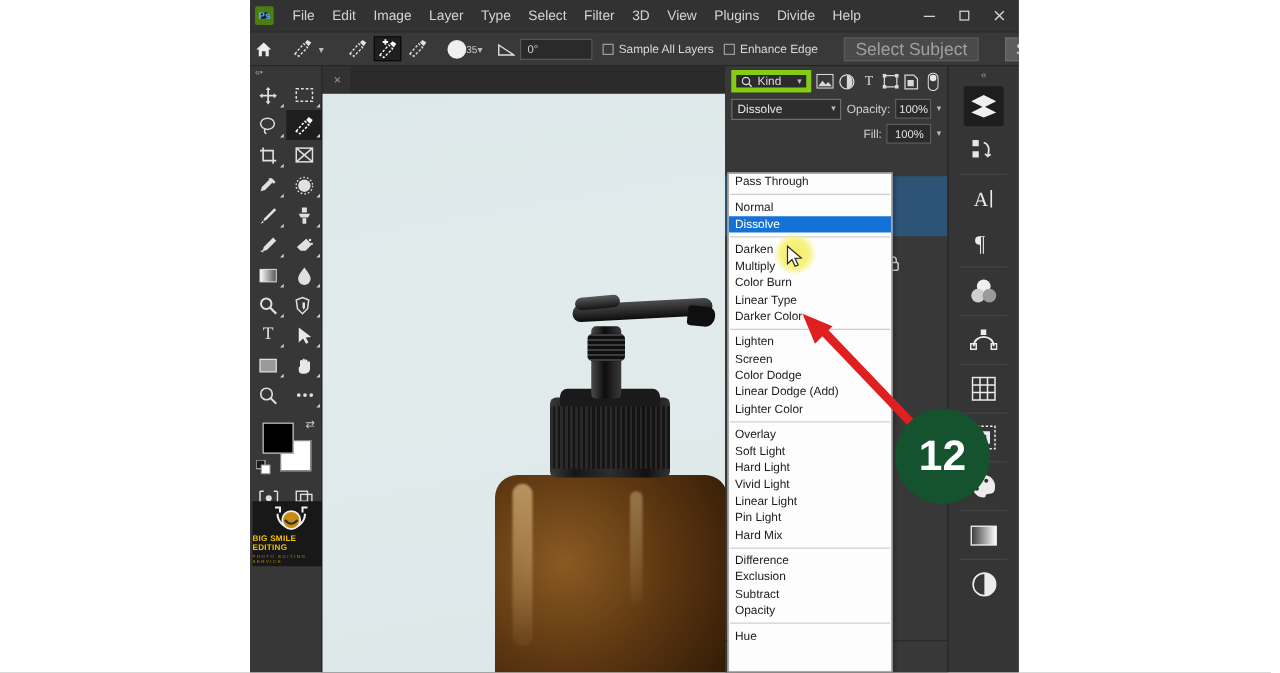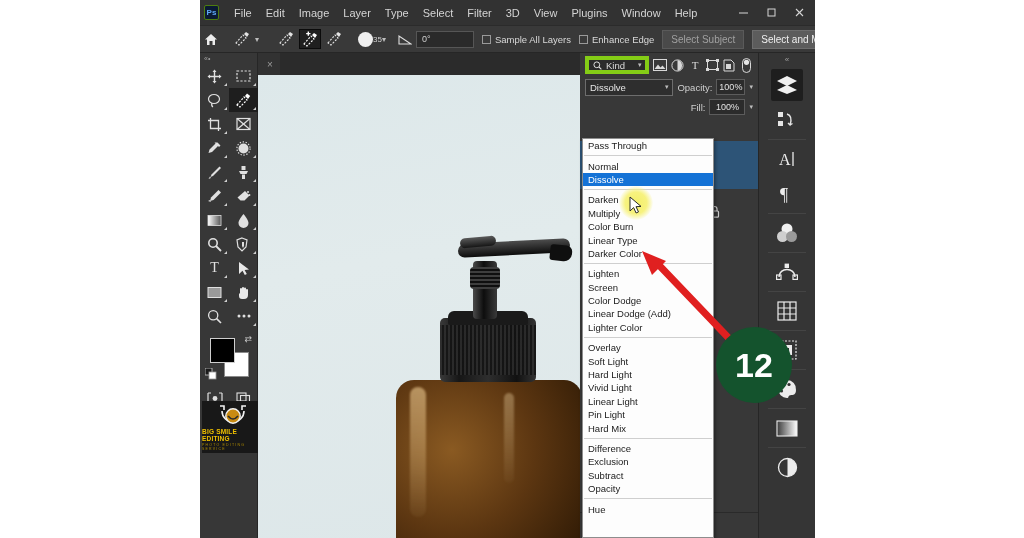--- a/index.html
+++ b/index.html
@@ -17,21 +17,21 @@
     background: #323232; color: #d6d6d6; overflow: hidden;
   }
 
   
   .menubar {
     position: absolute; left:0; top:0; width:615px; height:25px;
     background:#323232; display:flex; align-items:center;
   }
   .ps-logo {
     width:15px; height:15px; margin-left:4px; margin-right:8px;
-    background:#0a1a33; border:1px solid #4d7c0f; border-radius:2px;
+    background:#0a1a33; border:5px solid #4d7c0f; border-radius:2px;
     color:#5ea8f7; font-size:8px; font-weight:bold;
     display:flex; align-items:center; justify-content:center;
     font-family:"Liberation Sans", sans-serif;
   }
   .menu-item {
     font-size:11px; color:#d4d4d4; padding:3px 7px; white-space:nowrap;
     cursor:default;
   }
   .win-controls { position:absolute; right:2px; top:0; display:flex; height:25px; align-items:center; }
   .win-btn { width:28px; height:22px; display:flex; align-items:center; justify-content:center;
@@ -53,22 +53,22 @@
     display:flex; flex-direction:row; align-items:center; justify-content:center; }
   .brush-dot { width:15px; height:15px; border-radius:50%; background:#efefef; }
   .brush-size-num { font-size:8px; color:#cfcfcf; line-height:8px; margin-top:1px; }
   .angle-box { display:flex; align-items:center; gap:4px; margin-left:2px; }
   .angle-field { width:58px; height:17px; background:#2a2a2a; border:1px solid #565656;
     color:#d0d0d0; font-size:9px; display:flex; align-items:center; padding-left:5px; }
   .chk-row { display:flex; align-items:center; gap:4px; margin-left:8px; }
   .chkbox { width:9px; height:9px; border:1px solid #9a9a9a; background:#3a3a3a; }
   .chk-label { font-size:9.5px; color:#d9d9d9; white-space:nowrap; }
   .btn-grey { height:19px; background:#4a4a4a; border:1px solid #5a5a5a; color:#a0a0a0;
-    font-size:10px; display:flex; align-items:center; justify-content:center; padding:0 8px;
-    margin-left:8px; white-space:nowrap; }
+    font-size:14px; display:flex; align-items:center; justify-content:center; padding:0 8px;
+    margin-left:21px; white-space:nowrap; }
   .btn-grey.light { background:#5c5c5c; color:#f0f0f0; border-color:#6d6d6d; }
 
   
   .tabbar { position:absolute; left:58px; top:53px; width:500px; height:22px; background:#2b2b2b; }
   .doc-tab { position:absolute; left:0; top:0; height:22px; background:#323232;
     display:flex; align-items:center; padding:0 7px 0 9px; gap:8px; }
   .doc-tab-title { font-size:10.5px; color:#e3e3e3; white-space:nowrap; }
   .doc-tab-close { font-size:10px; color:#9a9a9a; }
 
   
@@ -203,21 +203,21 @@
     <div class="menu-item">File</div>
     <div class="menu-item">Edit</div>
     <div class="menu-item">Image</div>
     <div class="menu-item">Layer</div>
     <div class="menu-item">Type</div>
     <div class="menu-item">Select</div>
     <div class="menu-item">Filter</div>
     <div class="menu-item">3D</div>
     <div class="menu-item">View</div>
     <div class="menu-item">Plugins</div>
-    <div class="menu-item">Window</div>
+    <div class="menu-item">Divide</div>
     <div class="menu-item">Help</div>
     <div class="win-controls">
       <div class="win-btn">
         <svg width="11" height="11" viewBox="0 0 11 11">
               <line x1="1" y1="6" x2="10" y2="6" stroke="#d6d6d6" stroke-width="1"></line>
             </svg>
       </div>
       <div class="win-btn">
         <svg width="11" height="11" viewBox="0 0 11 11">
               <rect x="2" y="2" width="7" height="7" fill="none" stroke="#d6d6d6" stroke-width="1"></rect>

